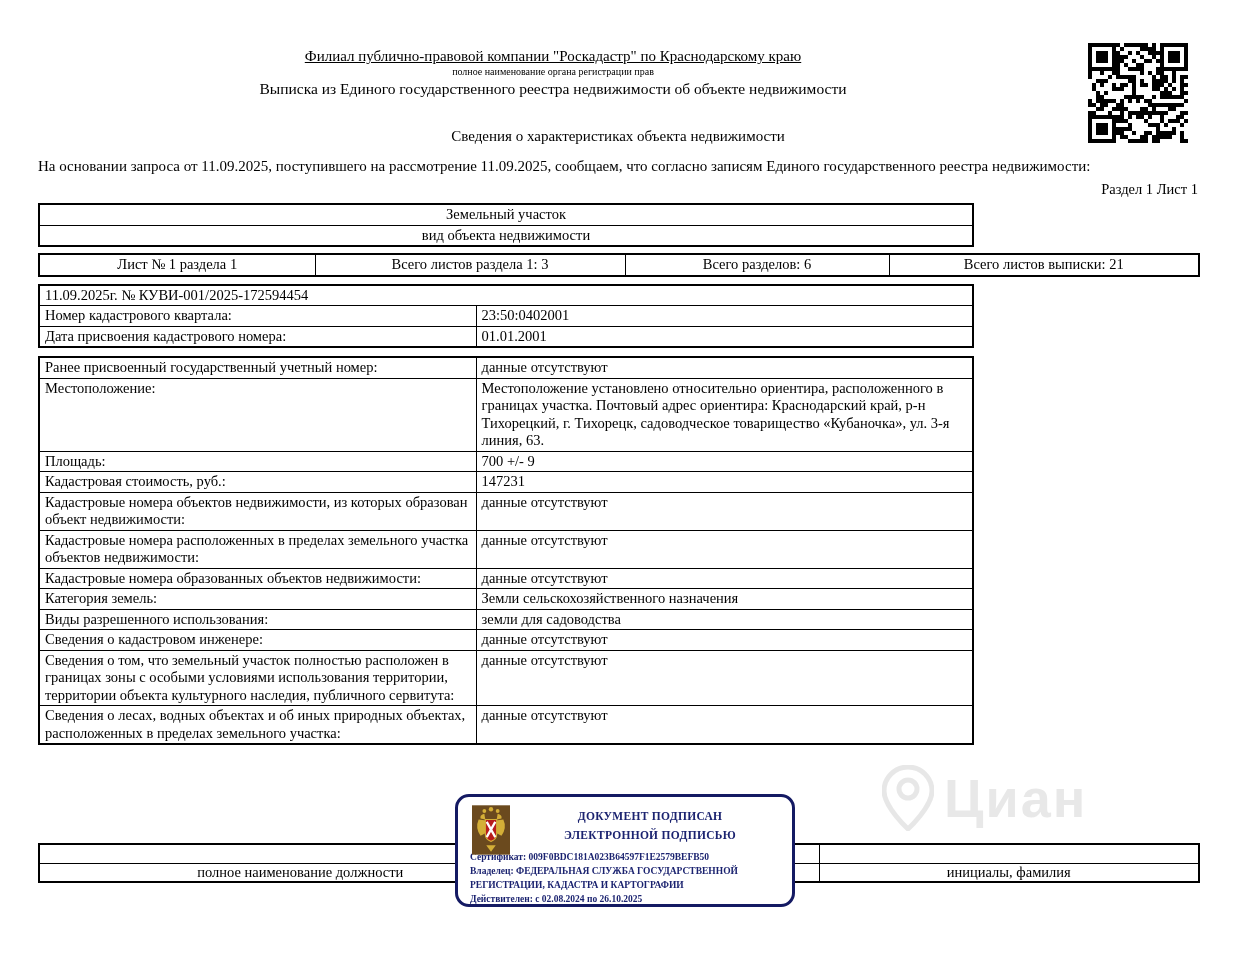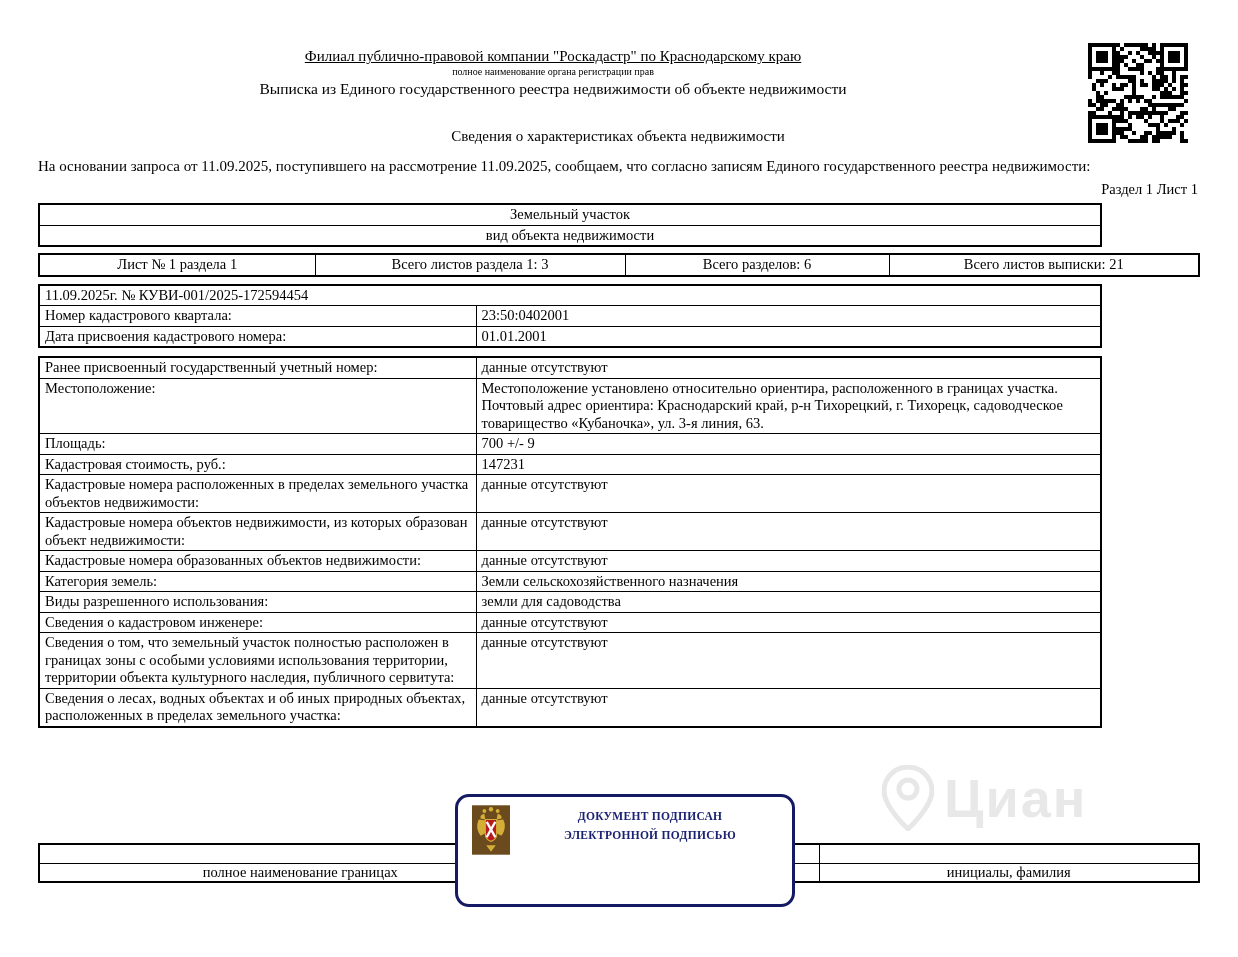--- a/index.html
+++ b/index.html
@@ -23,21 +23,21 @@
   .org-caption { font-size:10px; margin-top:1px; }
   .doc-title { font-size:15.5px; margin-top:3px; }
 
   .section-title { text-align:center; margin:30px 40px 0 38px; font-size:15px; }
   .intro { margin:13px 40px 0 38px; font-size:15px; }
   .section-sheet { text-align:right; margin:6px 40px 0 38px; font-size:14.5px; }
 
   
   table.tbl {
     border-collapse:collapse; table-layout:fixed;
-    margin-left:38px; width:1064px;
+    margin-left:38px; width:936px;
     border:2px solid #000;
   }
   table.tbl td {
     border:1px solid #000; padding:1px 5px; vertical-align:top;
     font-size:14.5px; line-height:17.5px; height:20px;
   }
   .t-object { margin-top:5px; }
   .t-object td { text-align:center; }
   .t-sheets { margin-top:6px; }
   .t-sheets td { text-align:center; }
@@ -497,25 +497,25 @@
     </tr>
     <tr>
       <td>Площадь:</td>
       <td>700 +/- 9</td>
     </tr>
     <tr>
       <td>Кадастровая стоимость, руб.:</td>
       <td>147231</td>
     </tr>
     <tr>
+      <td>Кадастровые номера объектов недвижимости, из которых образован объект недвижимости:</td>
+      <td>данные отсутствуют</td>
+    </tr>
+    <tr>
       <td>Кадастровые номера расположенных в пределах земельного участка объектов недвижимости:</td>
-      <td>данные отсутствуют</td>
-    </tr>
-    <tr>
-      <td>Кадастровые номера объектов недвижимости, из которых образован объект недвижимости:</td>
       <td>данные отсутствуют</td>
     </tr>
     <tr>
       <td>Кадастровые номера образованных объектов недвижимости:</td>
       <td>данные отсутствуют</td>
     </tr>
     <tr>
       <td>Категория земель:</td>
       <td>Земли сельскохозяйственного назначения</td>
     </tr>
@@ -552,21 +552,21 @@
         <col style="width:258px">
         <col style="width:380px">
       </colgroup>
     <tbody>
         <tr>
       <td></td>
       <td></td>
       <td></td>
     </tr>
     <tr>
-      <td>полное наименование границах</td>
+      <td>полное наименование должности</td>
       <td></td>
       <td>инициалы, фамилия</td>
     </tr>
   </tbody>
     </table>
 
   <div class="stamp">
     <svg class="emblem" viewBox="0 0 40 52">
       <rect width="40" height="52" fill="#6b4a1e"></rect>
       <circle cx="13" cy="6" r="2" fill="#d4af37"></circle>
@@ -577,15 +577,21 @@
       <path d="M7,15 q-4,9 2,17 l6,-3 l0,-13 z" fill="#d4af37"></path>
       <path d="M33,15 q4,9 -2,17 l-6,-3 l0,-13 z" fill="#d4af37"></path>
       <path d="M15,42 h10 l-5,7 z" fill="#d4af37"></path>
       <path d="M14,15 h12 v15 q0,6 -6,8 q-6,-2 -6,-8 z" fill="#b71c1c" stroke="#d4af37" stroke-width="1.2"></path>
       <path d="M15.5,17.5 L24.5,33.5 M24.5,17.5 L15.5,33.5" stroke="#ffffff" stroke-width="2.4"></path>
     </svg>
     <div class="stamp-titles">
       <div>ДОКУМЕНТ ПОДПИСАН</div>
       <div>ЭЛЕКТРОННОЙ ПОДПИСЬЮ</div>
     </div>
+    <div class="stamp-info">
+      <div>Сертификат: 009F0BDC181A023B64597F1E2579BEFB50</div>
+      <div>Владелец: ФЕДЕРАЛЬНАЯ СЛУЖБА ГОСУДАРСТВЕННОЙ</div>
+      <div>РЕГИСТРАЦИИ, КАДАСТРА И КАРТОГРАФИИ</div>
+      <div>Действителен: с 02.08.2024 по 26.10.2025</div>
+    </div>
   </div>
 
 </div>
 
 </body></html>

